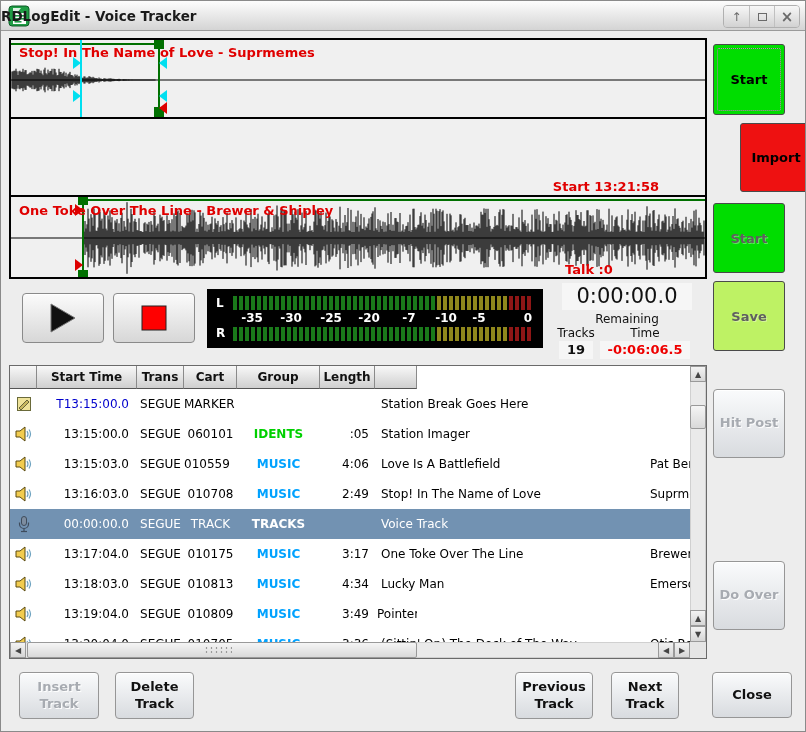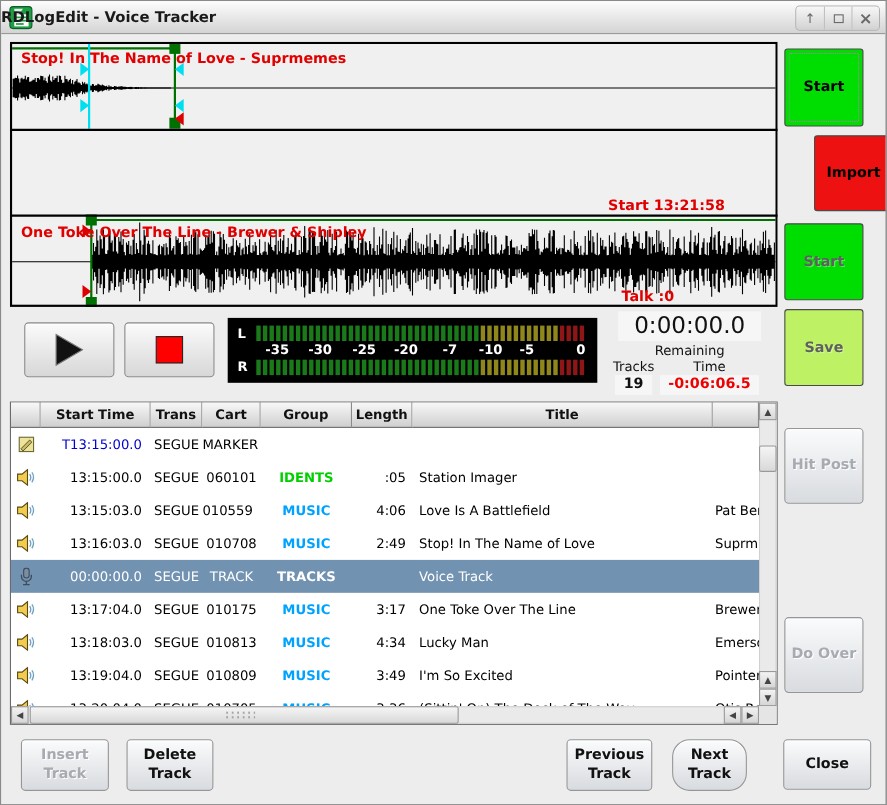--- a/index.html
+++ b/index.html
@@ -267,36 +267,36 @@
   <div class="val-box" style="left:599px;top:340px;width:90px;color:#ee0000;">-0:06:06.5</div>
 
   <div id="log-frame">
     <div id="log-header">
         <div class="hcell" style="width: 27px;"></div>
         <div class="hcell" style="width: 100px;">Start Time</div>
         <div class="hcell" style="width: 47px;">Trans</div>
         <div class="hcell" style="width: 53px;">Cart</div>
         <div class="hcell" style="width: 83px;">Group</div>
         <div class="hcell" style="width: 55px;">Length</div>
-        <div class="hcell" style="width: 273px;">Title</div>
         <div class="hcell" style="width: 42px;"></div>
       </div>
     <div id="log-rows">
         <div class="lrow">
           <div class="lcell icon-cell" style="width: 27px; text-align: center;">
             <svg width="16" height="16" viewBox="0 0 16 16">
               <rect x="1.5" y="1.5" width="13" height="13" fill="#efe39a" stroke="#6a6a3a"></rect>
               <path d="M3 12 L11 4 L13 6 L5 14 Z" fill="#c8b860" stroke="#4a4a2a" stroke-width="0.8"></path>
             </svg>
           </div>
           <div class="lcell" style="width: 100px; text-align: right; padding: 0px 8px 0px 0px; color: rgb(0, 0, 204);">T13:15:00.0</div>
           <div class="lcell" style="width: 47px; text-align: center;">SEGUE</div>
           <div class="lcell" style="width: 53px; ">MARKER</div>
           <div class="lcell" style="width: 83px; text-align: center; font-weight: bold;"></div>
           <div class="lcell" style="width: 55px; text-align: right; padding: 0px 6px 0px 0px;"></div>
+          <div class="lcell" style="width: 273px; text-align: left; padding: 0px 0px 0px 6px;">Station Break Goes Here</div>
           <div class="lcell" style="width: 42px; text-align: left; padding: 0px 0px 0px 2px;"></div>
         </div>
         <div class="lrow">
           <div class="lcell icon-cell" style="width: 27px; text-align: center;">
             <svg width="18" height="16" viewBox="0 0 18 16">
               <polygon points="1,5 5,5 10,1 10,15 5,11 1,11" fill="#f2cc50" stroke="#5a4a10" stroke-width="1"></polygon>
               <path d="M12 5 q2 3 0 6" fill="none" stroke="#6ea3c0" stroke-width="1.2"></path>
               <path d="M14 3.5 q3 4 0 9" fill="none" stroke="#6ea3c0" stroke-width="1.2"></path>
             </svg>
           </div>
@@ -395,21 +395,20 @@
               <polygon points="1,5 5,5 10,1 10,15 5,11 1,11" fill="#f2cc50" stroke="#5a4a10" stroke-width="1"></polygon>
               <path d="M12 5 q2 3 0 6" fill="none" stroke="#6ea3c0" stroke-width="1.2"></path>
               <path d="M14 3.5 q3 4 0 9" fill="none" stroke="#6ea3c0" stroke-width="1.2"></path>
             </svg>
           </div>
           <div class="lcell" style="width: 100px; text-align: right; padding: 0px 8px 0px 0px;">13:19:04.0</div>
           <div class="lcell" style="width: 47px; text-align: center;">SEGUE</div>
           <div class="lcell" style="width: 53px; text-align: center;">010809</div>
           <div class="lcell" style="width: 83px; text-align: center; font-weight: bold; color: rgb(0, 162, 255);">MUSIC</div>
           <div class="lcell" style="width: 55px; text-align: right; padding: 0px 6px 0px 0px;">3:49</div>
-          <div class="lcell" style="width: 273px; text-align: left; padding: 0px 0px 0px 6px;">I'm So Excited</div>
           <div class="lcell" style="width: 42px; text-align: left; padding: 0px 0px 0px 2px;">Pointer Sist</div>
         </div>
         <div class="lrow">
           <div class="lcell icon-cell" style="width: 27px; text-align: center;">
             <svg width="18" height="16" viewBox="0 0 18 16">
               <polygon points="1,5 5,5 10,1 10,15 5,11 1,11" fill="#f2cc50" stroke="#5a4a10" stroke-width="1"></polygon>
               <path d="M12 5 q2 3 0 6" fill="none" stroke="#6ea3c0" stroke-width="1.2"></path>
               <path d="M14 3.5 q3 4 0 9" fill="none" stroke="#6ea3c0" stroke-width="1.2"></path>
             </svg>
           </div>
@@ -445,17 +444,17 @@
   <div class="color-btn disabled-on-color" style="top:280px;height:70px;background:#bef264;">Save</div>
   <div class="gray-btn disabled-gray" style="left:712px;top:388px;width:72px;height:69px;">Hit Post</div>
   <div class="gray-btn disabled-gray" style="left:712px;top:560px;width:72px;height:69px;">Do Over</div>
 
   <div class="gray-btn disabled-gray" style="left:18px;top:671px;width:80px;height:47px;">Insert
 Track</div>
   <div class="gray-btn" style="left:114px;top:671px;width:79px;height:47px;">Delete
 Track</div>
   <div class="gray-btn" style="left:514px;top:671px;width:78px;height:47px;">Previous
 Track</div>
-  <div class="gray-btn" style="left:610px;top:671px;width:68px;height:47px;border-radius:16px;">Next
+  <div class="gray-btn" style="left:610px;top:671px;width:68px;height:47px;">Next
 Track</div>
   <div class="gray-btn" style="left:711px;top:671px;width:80px;height:46px;">Close</div>
 
 </div>
 
 </body></html>

